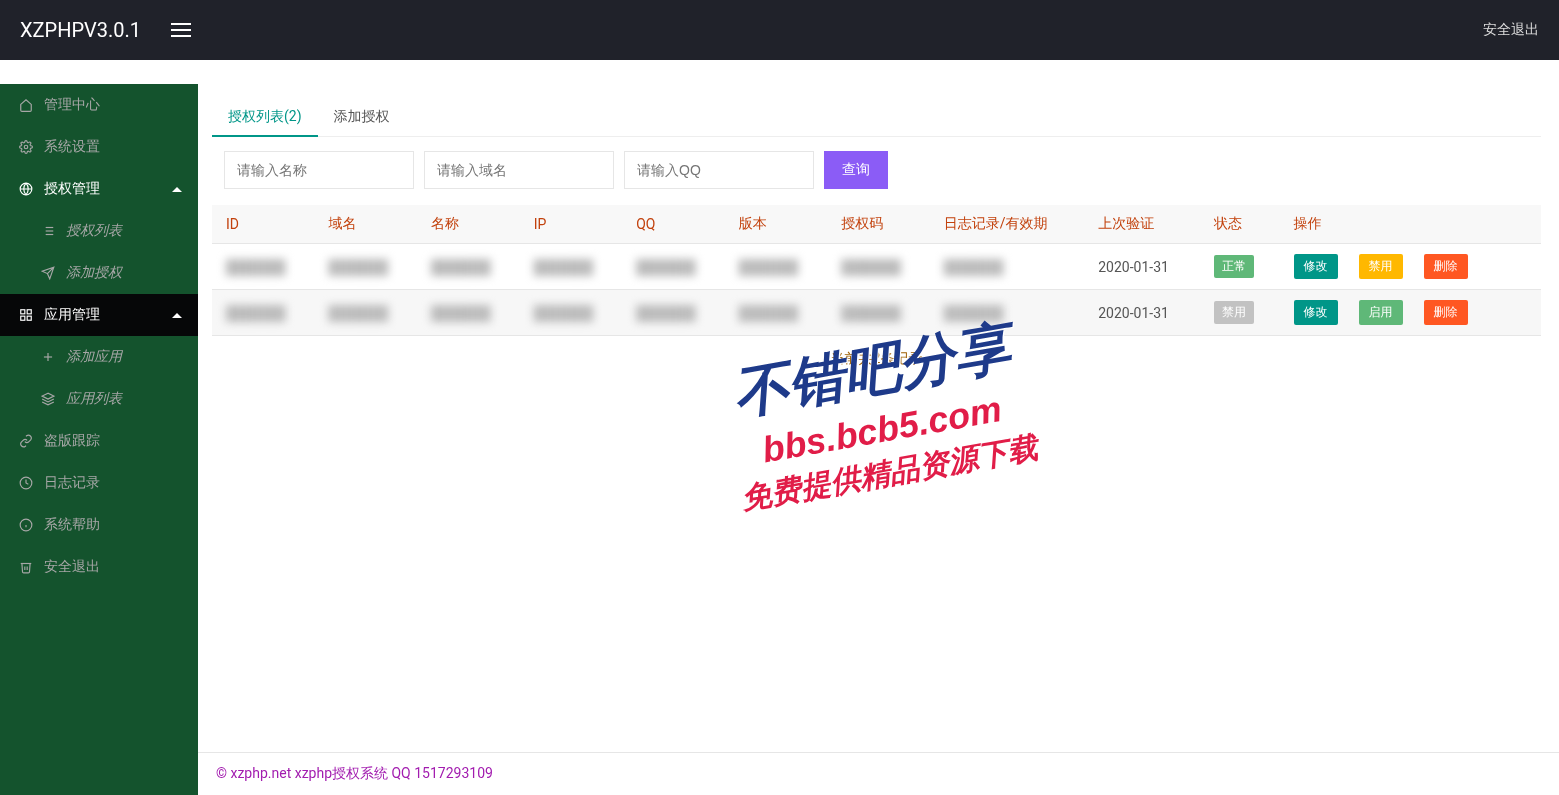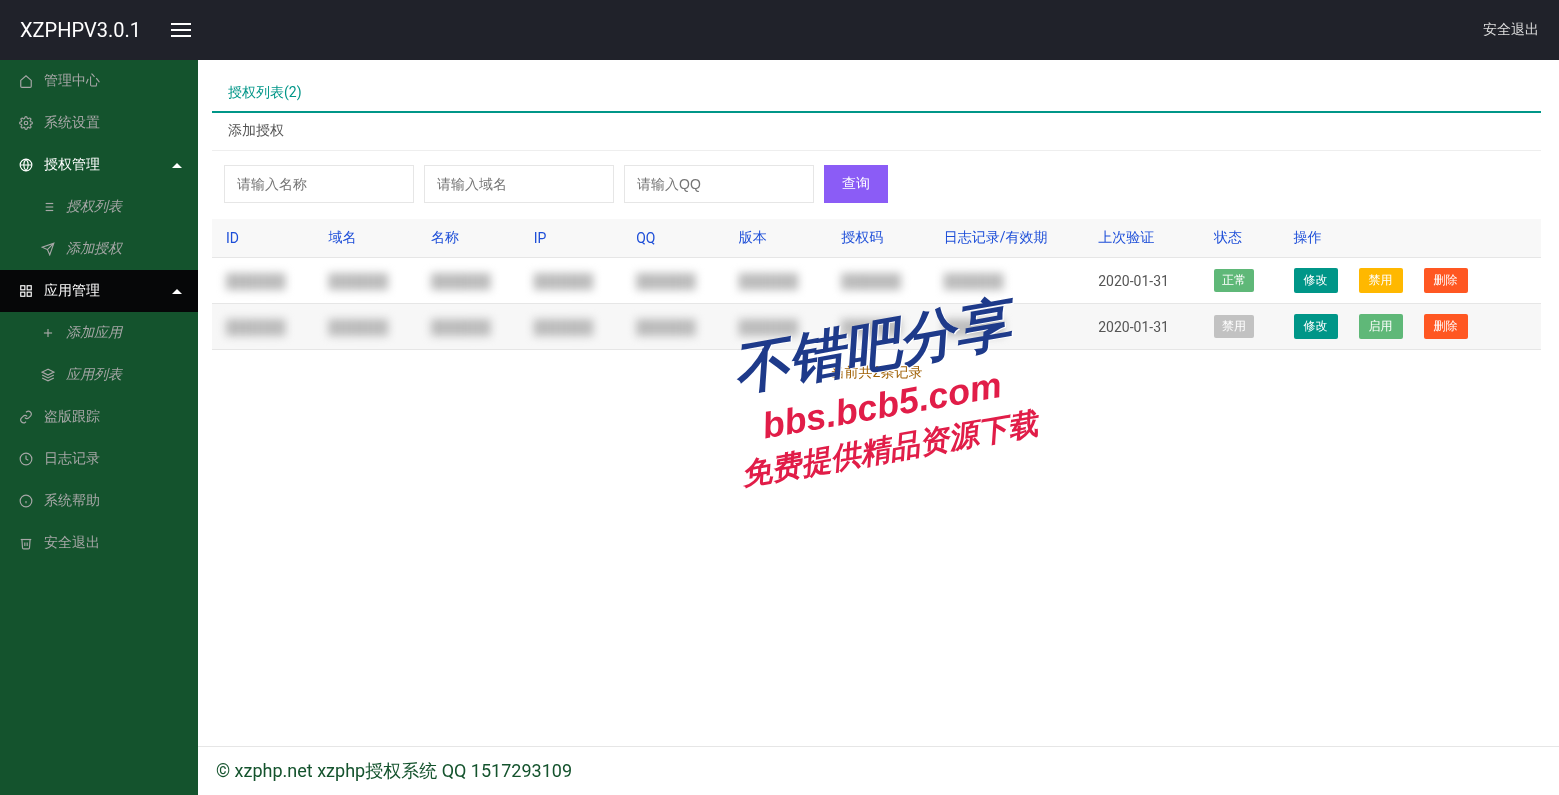--- a/index.html
+++ b/index.html
@@ -1,17 +1,17 @@
 <!DOCTYPE html>
 <html><head>
 <meta charset="utf-8">
 <style>
 * { margin: 0; padding: 0; box-sizing: border-box; }
 body { font-family: -apple-system, BlinkMacSystemFont, "Segoe UI", Roboto, "Helvetica Neue", Arial, sans-serif; font-size: 14px; color: #333; background: #fff; }
-.app { display: flex; flex-direction: column; height: 795px; width: 1559px; }
+.app { display: flex; flex-direction: column; height: 795px; width: 1559px; gap: 24px; }
 
 
 .header { background: #20222a; color: #fff; height: 60px; display: flex; align-items: center; padding: 0 20px; justify-content: space-between; }
 .header-left { display: flex; align-items: center; gap: 30px; }
 .brand { font-size: 20px; font-weight: 400; color: #fff; }
 .hamburger { display: flex; flex-direction: column; gap: 4px; cursor: pointer; }
 .hamburger span { display: block; width: 20px; height: 2px; background: #fff; }
 .logout-top { color: #ddd; font-size: 14px; cursor: pointer; }
 
 
@@ -24,50 +24,50 @@
 .side-item .icon { width: 16px; height: 16px; display: inline-flex; align-items: center; justify-content: center; font-size: 14px; }
 .side-item .caret { position: absolute; right: 16px; width: 0; height: 0; border-left: 5px solid transparent; border-right: 5px solid transparent; border-bottom: 5px solid #fff; }
 .side-sub { padding-left: 40px; font-style: italic; }
 .side-item.active-parent { background: #060708; }
 
 
 .main { flex: 1; display: flex; flex-direction: column; background: #fff; position: relative; min-height: 0; }
 .content { flex: 1; padding: 14px 18px 0 14px; overflow: auto; position: relative; }
 
 
-.tabs { display: flex; border-bottom: 1px solid #eee; margin-bottom: 14px; flex-direction: column; }
+.tabs { display: flex; border-bottom: 1px solid #eee; margin-bottom: 14px; }
 .tab { padding: 10px 16px; cursor: pointer; color: #555; position: relative; }
 .tab.active { color: #009688; }
 .tab.active::after { content: ""; position: absolute; left: 0; right: 0; bottom: -1px; height: 2px; background: #009688; }
 
 
 .search-row { display: flex; gap: 10px; margin-bottom: 16px; padding-left: 12px; }
 .input { height: 38px; border: 1px solid #e6e6e6; padding: 0 12px; font-size: 14px; outline: none; width: 190px; }
 .btn { height: 38px; padding: 0 18px; border: none; cursor: pointer; font-size: 14px; color: #fff; }
 .btn-primary { background: #8b5cf6; }
 
 
 .table { width: 100%; border-collapse: collapse; }
 .table th, .table td { text-align: left; padding: 10px 14px; border-bottom: 1px solid #e6e6e6; font-weight: normal; font-size: 14px; color: #555; }
-.table thead th { background: #f8f8f8; color: #1d4ed8; }
+.table thead th { background: #f8f8f8; color: #c2410c; }
 .table tbody tr:nth-child(even) td { background: #f7f7f7; }
 .table tbody tr:nth-child(odd) td { background: #fff; }
 .blur { filter: blur(4px); color: #bbb; }
 .badge { display: inline-block; padding: 3px 8px; font-size: 12px; color: #fff; border-radius: 2px; }
 .bg-green { background: #009688; }
 .bg-grey { background: #c2c2c2; color: #fff; }
 .bg-greenbright { background: #5fb878; text-align: center; }
 .bg-orange { background: #ffb800; }
 .bg-red { background: #ff5722; }
 .btn-xs { display: inline-block; padding: 4px 10px; font-size: 12px; color: #fff; border-radius: 2px; cursor: pointer; margin-right: 21px; }
 
 .record-count { text-align: center; padding: 14px 0; color: #a16207; font-size: 14px; }
 
 
-.footer { border-top: 1px solid #e6e6e6; padding: 12px 18px; font-size: 18px; color: #14532d; background: #fff; }
+.footer { border-top: 1px solid #e6e6e6; padding: 12px 18px; font-size: 14px; color: #a21caf; background: #fff; }
 
 
 .watermark { position: absolute; top: 250px; left: 50%; transform: translate(-50%, 0) rotate(-10deg); pointer-events: none; text-align: center; font-style: italic; font-weight: bold; line-height: 1.3; font-family: "Brush Script MT", cursive, sans-serif; }
 .wm1 { font-size: 56px; color: #1e3a8a; text-shadow: 1px 1px 0 #fff; }
 .wm2 { font-size: 36px; color: #e11d48; font-style: italic; }
 .wm3 { font-size: 30px; color: #e11d48; font-style: italic; }
 
 svg { width: 14px; height: 14px; }
 </style>
 </head>

